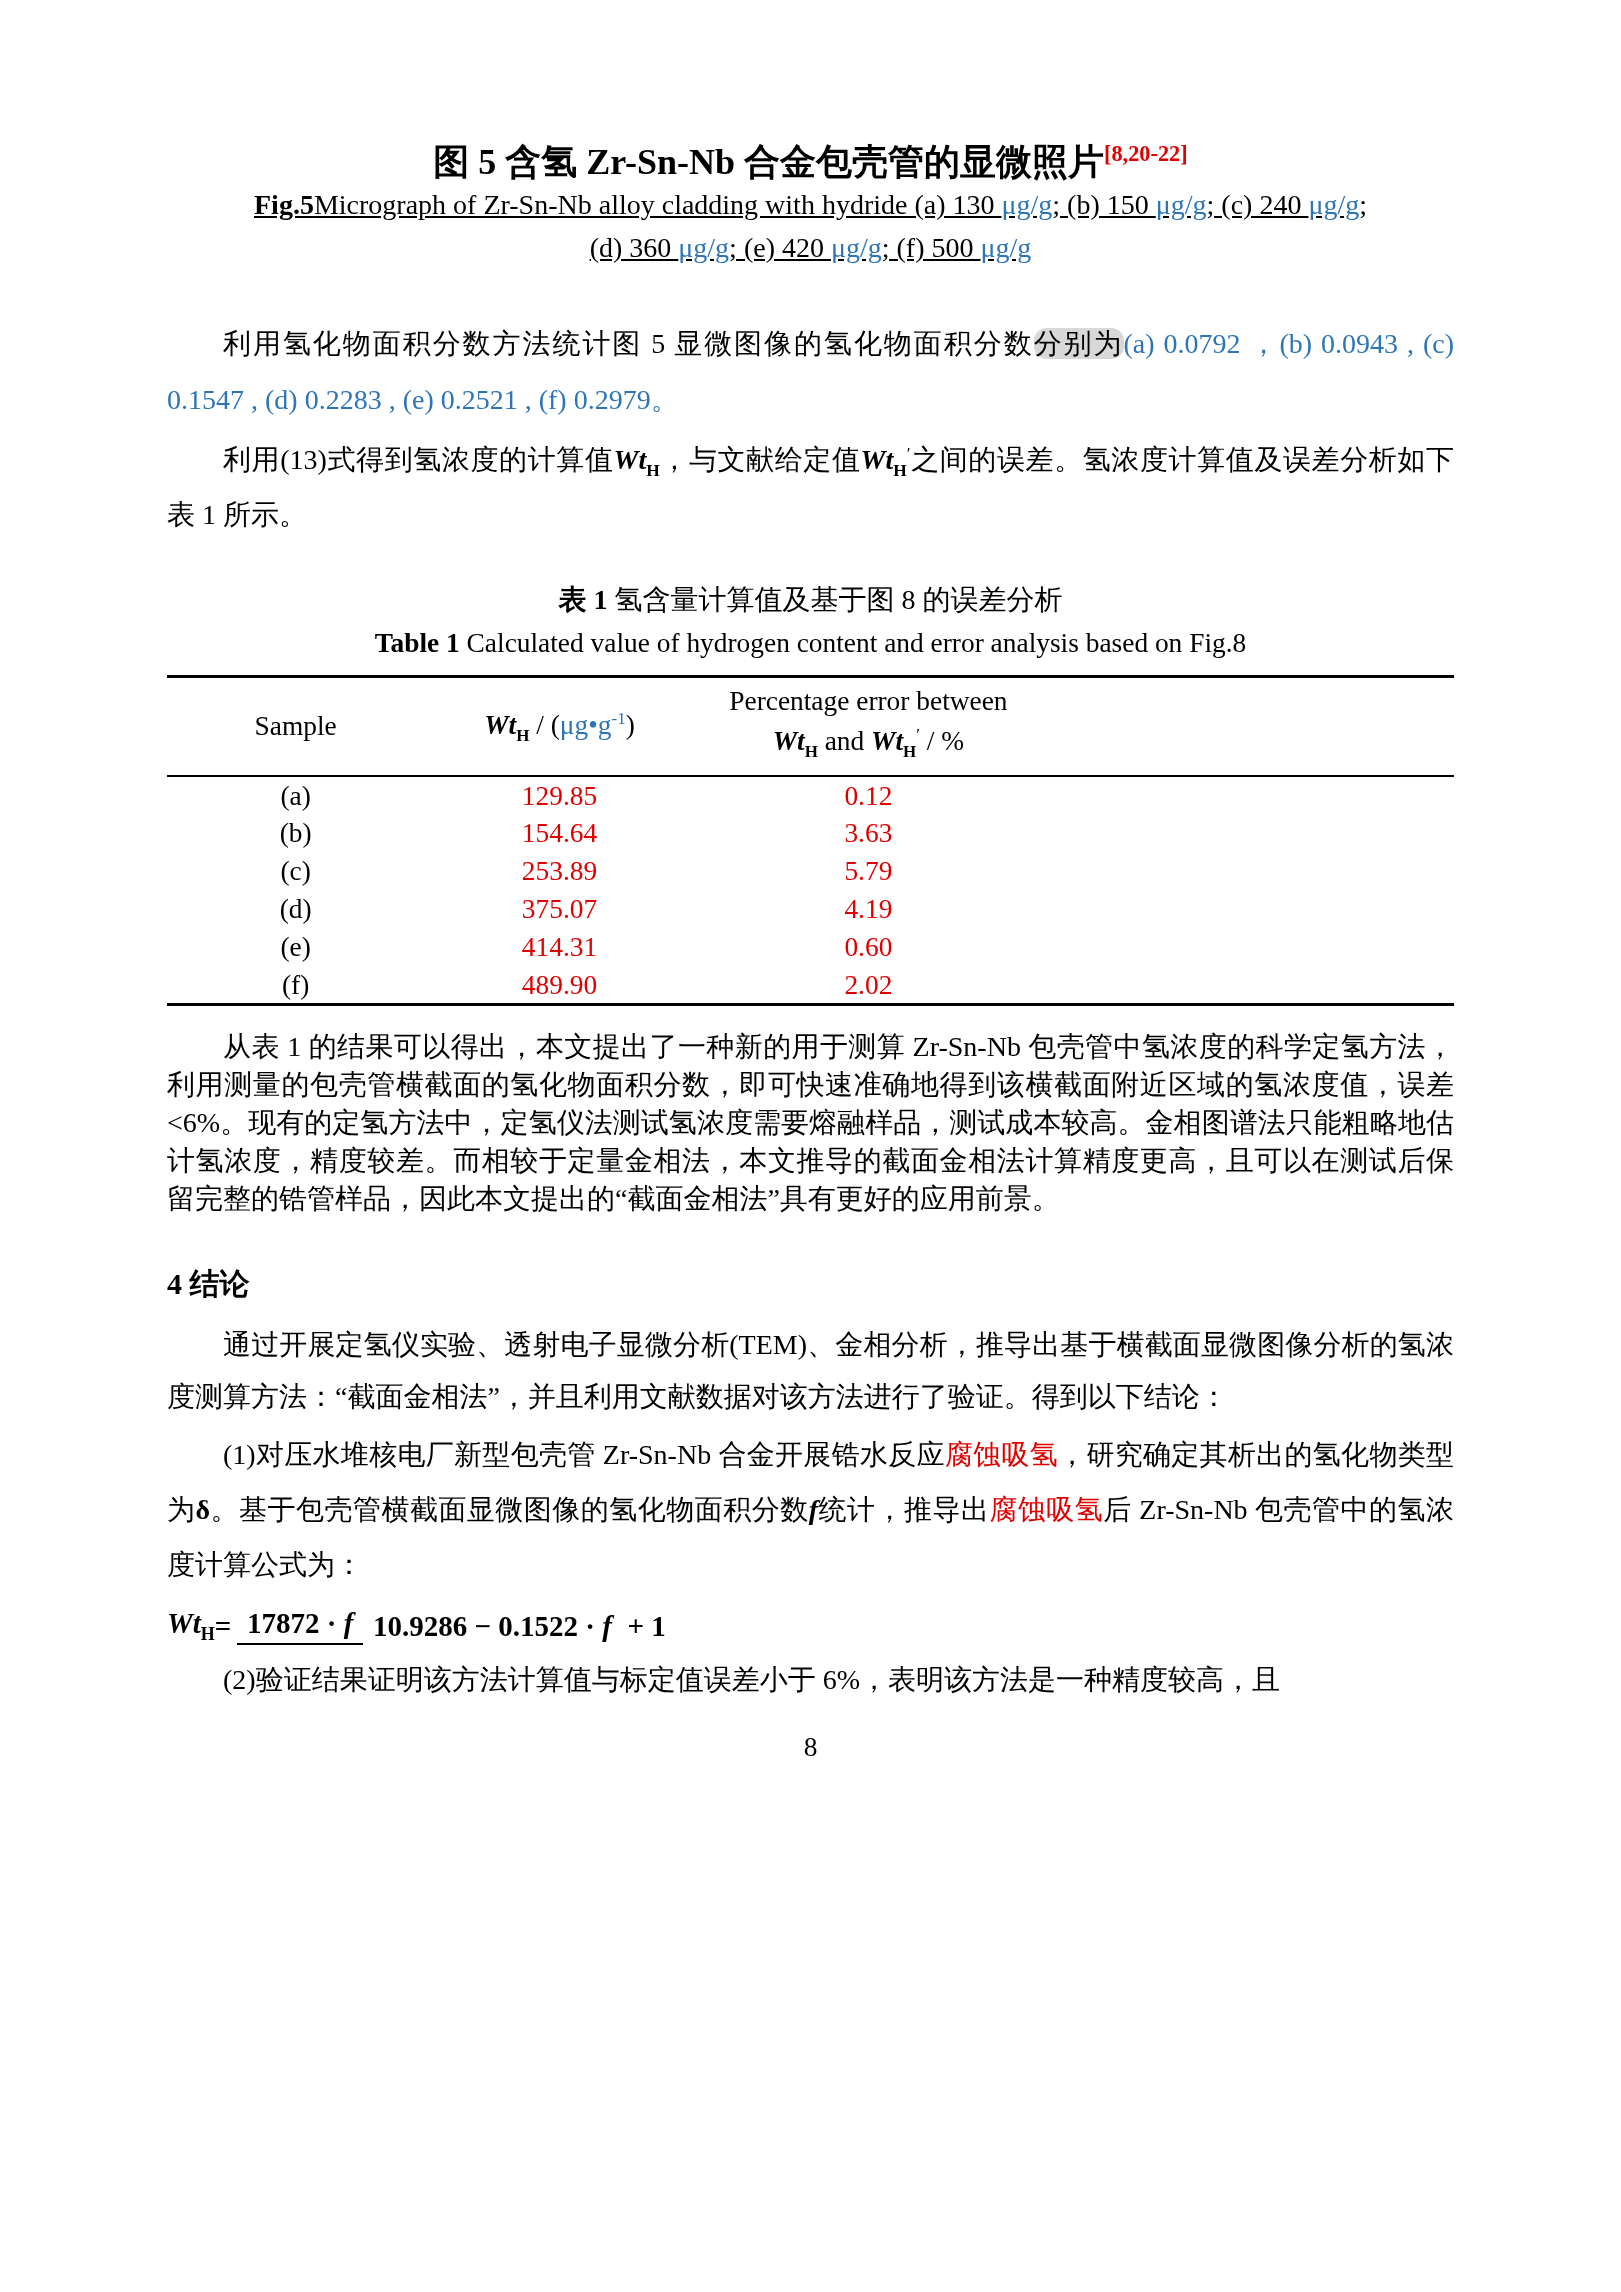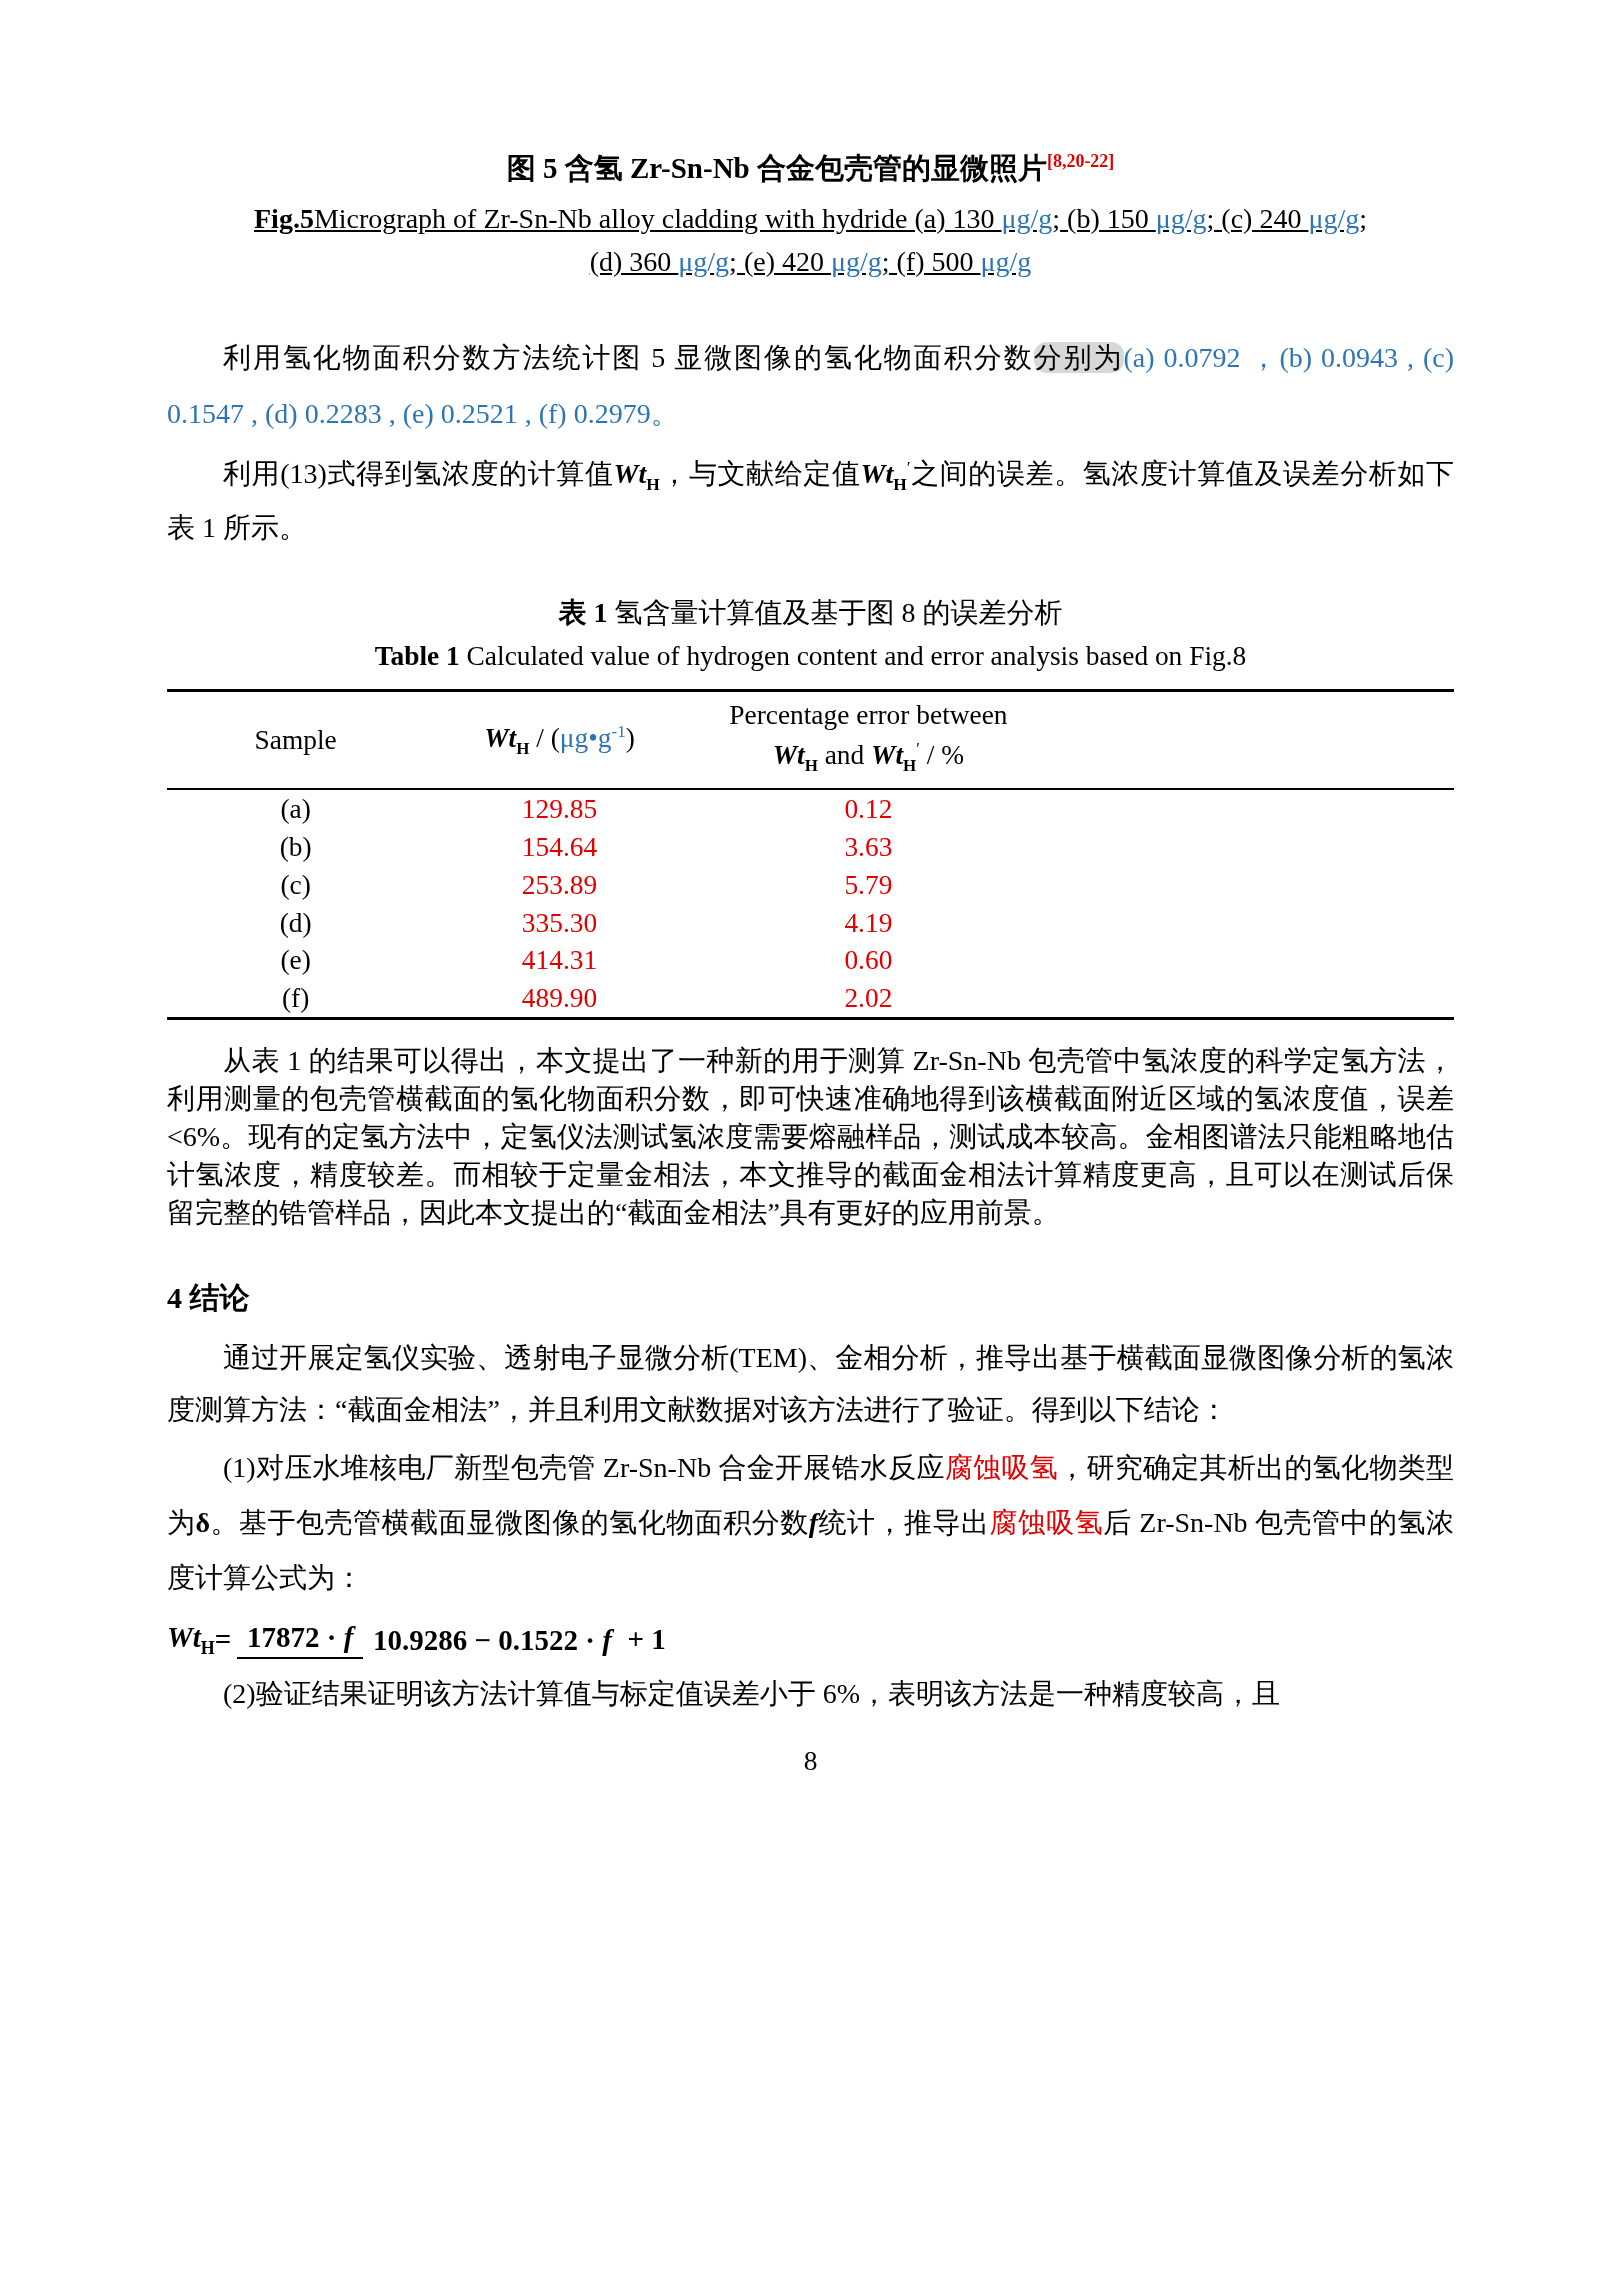--- a/index.html
+++ b/index.html
@@ -21,21 +21,21 @@
   
   .b   { font-weight: bold; }
   .i, .m { font-style: italic; }
   .m   { font-family: "Liberation Serif", "DejaVu Serif", serif; }
   .blue { color: var(--blue, #2e75b6); }
   .red  { color: var(--red, #e00000); }
   .sup { vertical-align: super; font-size: 0.62em; }
   .sub { vertical-align: sub;   font-size: 0.62em; }
   .hl  { background: var(--hl, #d8d8d8); border-radius: 13px; }
 
-  .caption-zh { font-size: 29px; line-height: 57px; }
+  .caption-zh { font-size: 36px; line-height: 41px; }
   .caption-en { font-size: 28px; line-height: 43px; text-decoration: underline; }
 
   .para { text-align: justify; text-indent: 2em; }
   .p1 { margin-top: 47px; line-height: 56px; }
   .p2 { margin-top: 3.9px;  line-height: 44px; }
   .p3 { margin-top: 21.6px; line-height: 38px; }
   .p4 { line-height: 52px; }
   .p5 { margin-top: 3.9px; line-height: 55px; }
   .p6 { margin-top: 15.7px; line-height: 38px; }
 
@@ -131,21 +131,21 @@
         <td></td>
       </tr>
       <tr>
         <td>(c)</td>
         <td class="val">253.89</td>
         <td class="val">5.79</td>
         <td></td>
       </tr>
       <tr>
         <td>(d)</td>
-        <td class="val">335.30</td>
+        <td class="val">375.07</td>
         <td class="val">4.19</td>
         <td></td>
       </tr>
       <tr>
         <td>(e)</td>
         <td class="val">414.31</td>
         <td class="val">0.60</td>
         <td></td>
       </tr>
       <tr>

